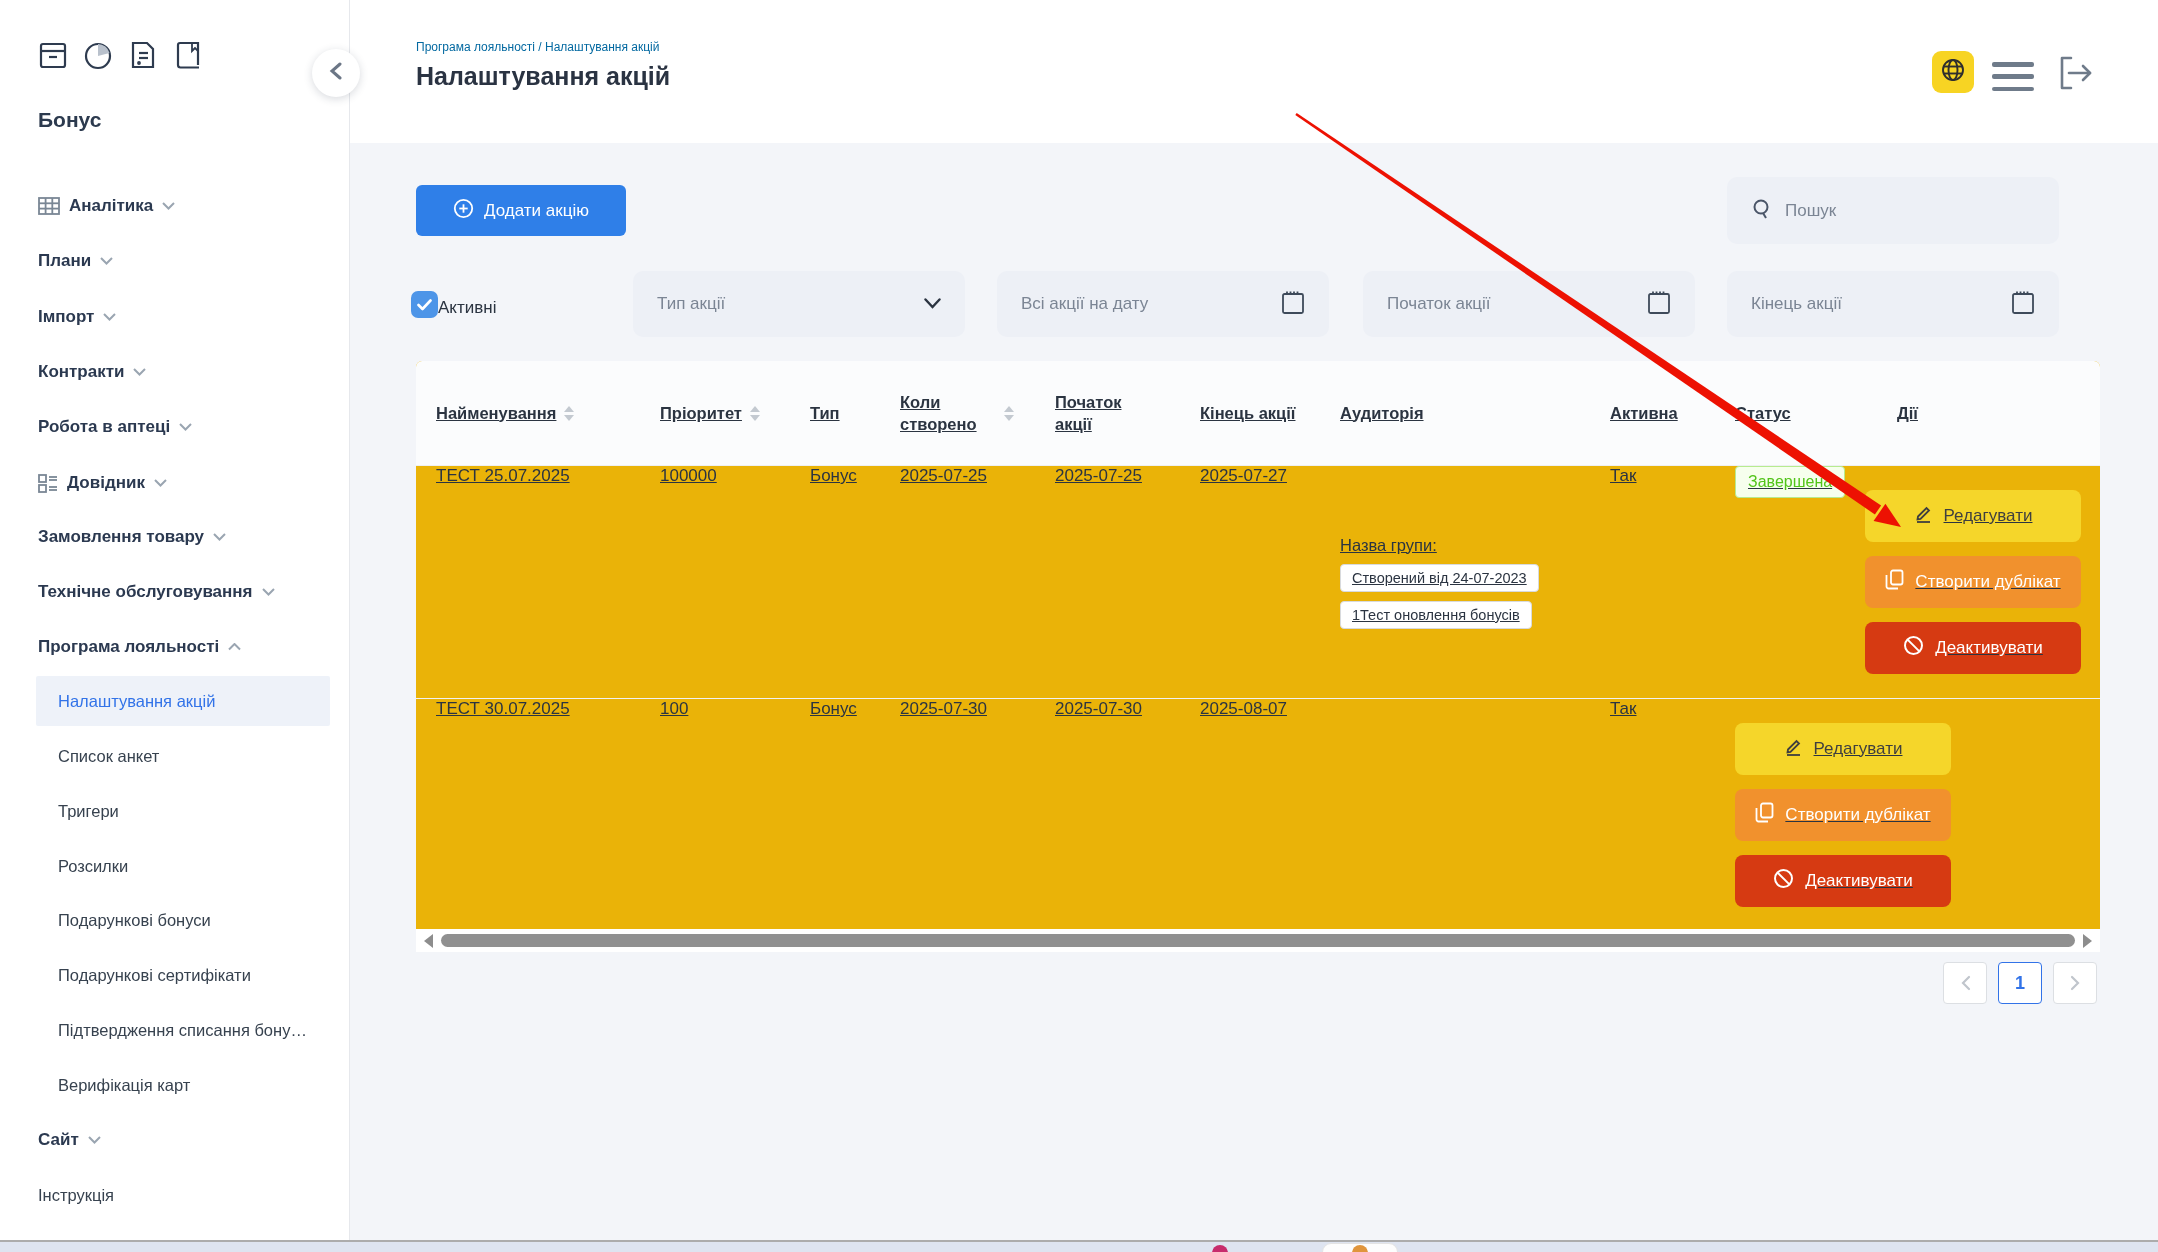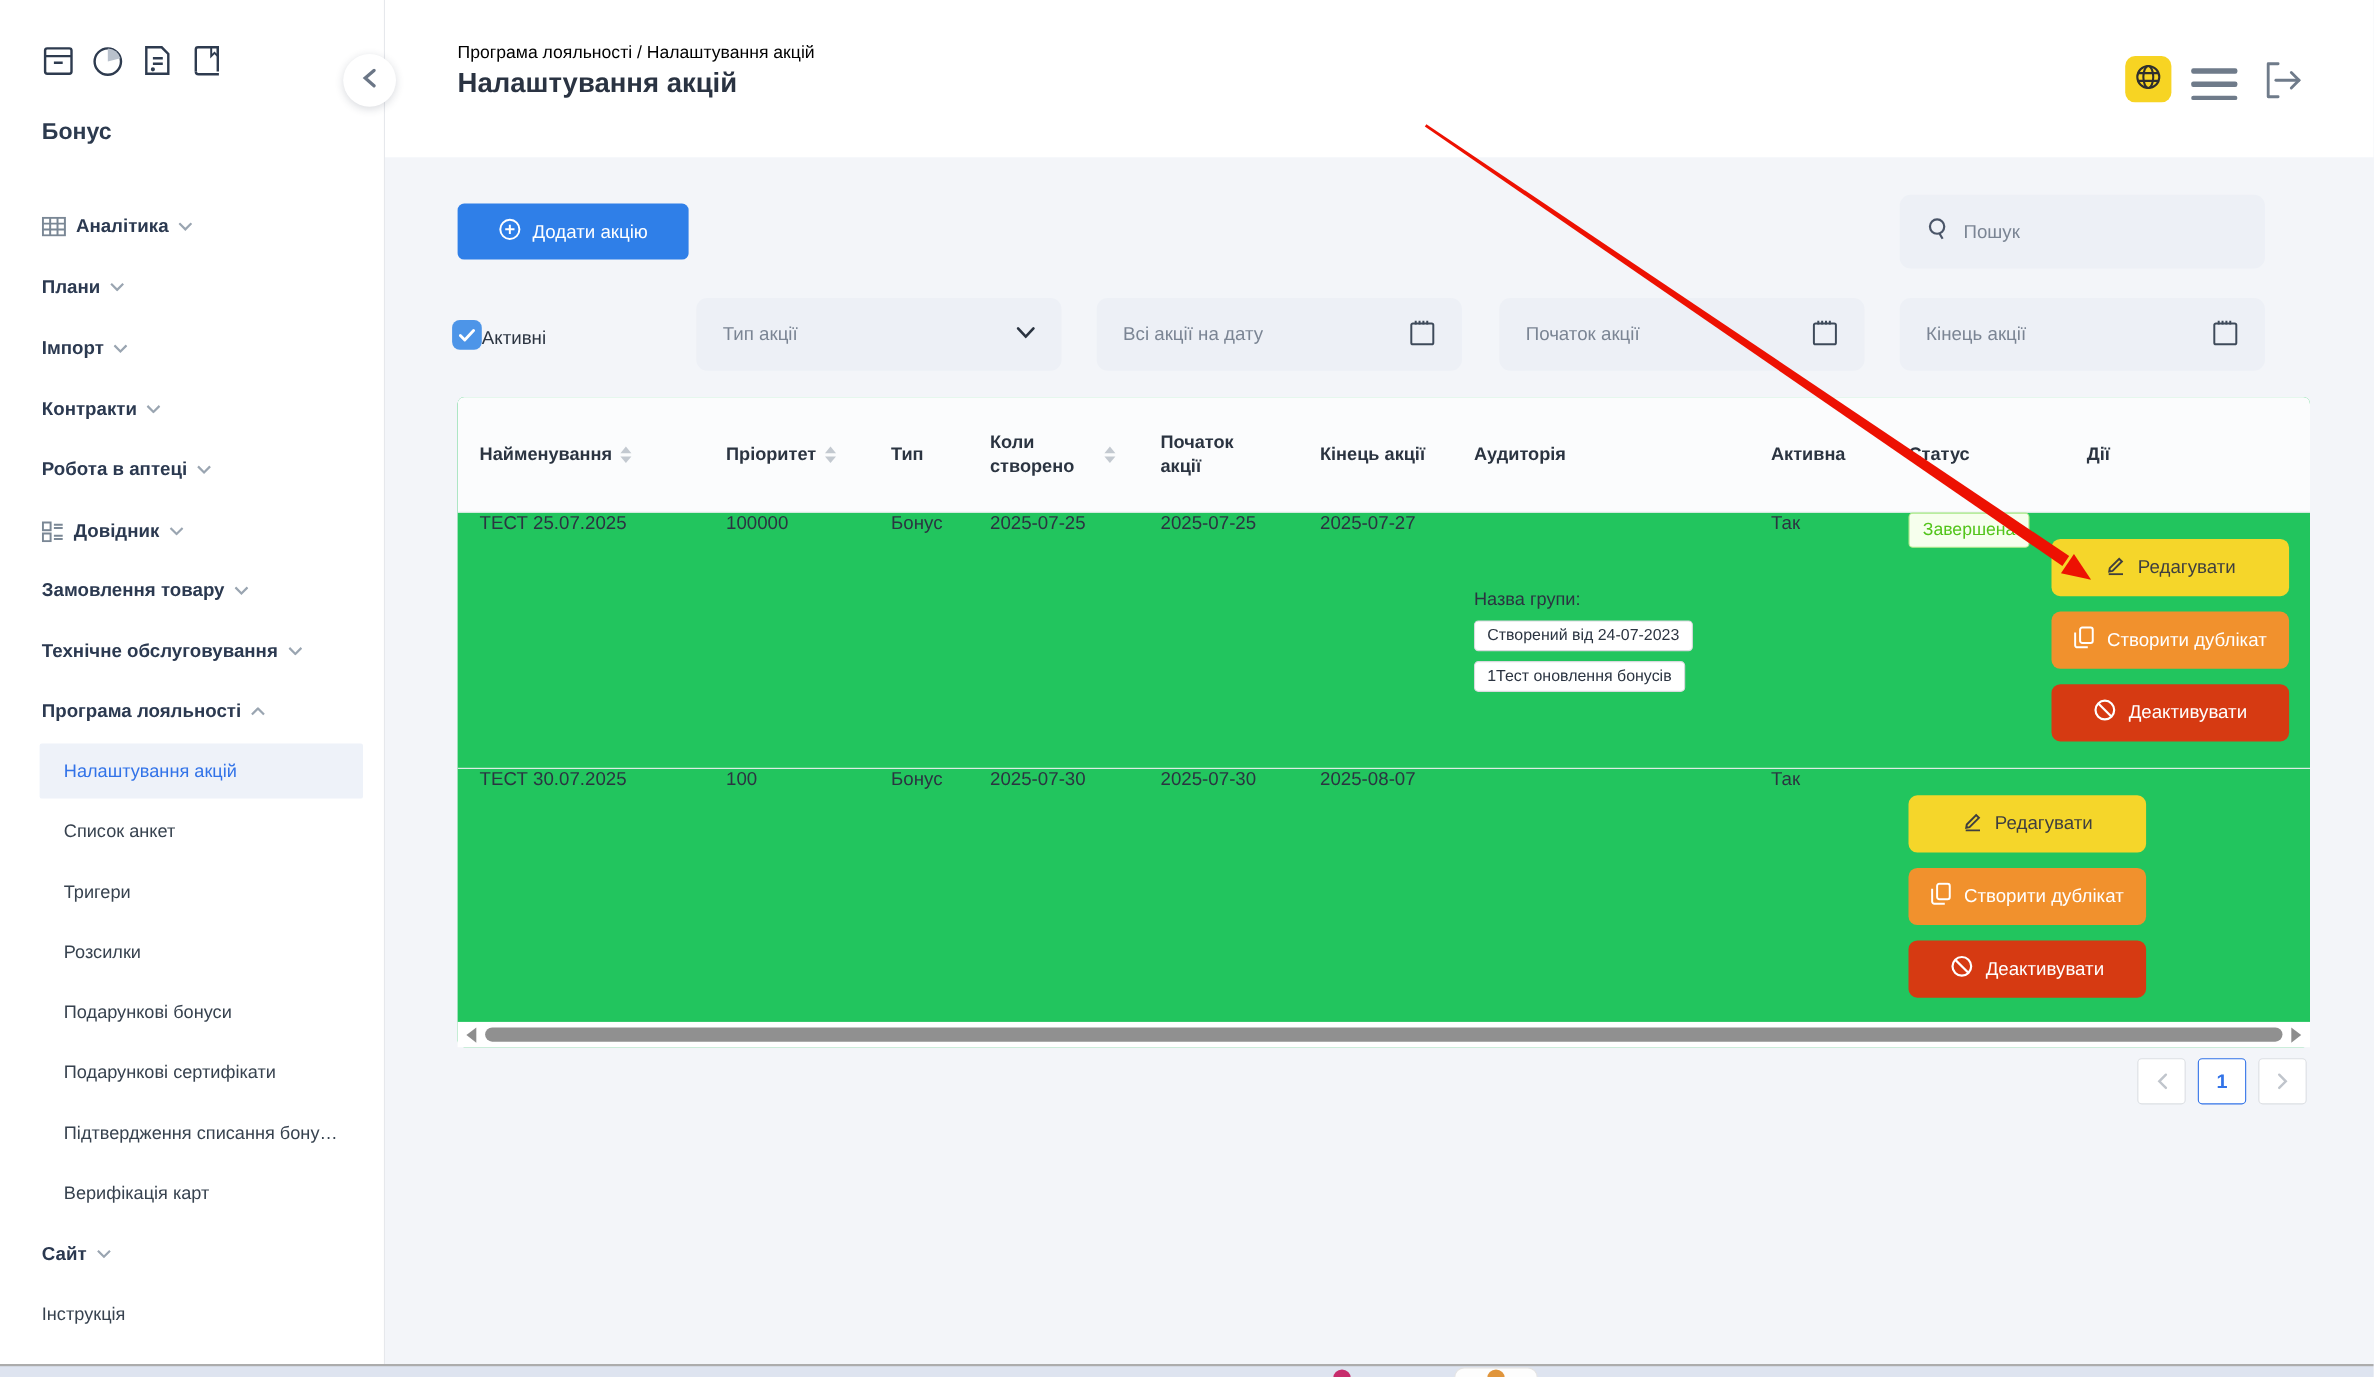--- a/index.html
+++ b/index.html
@@ -2,21 +2,21 @@
 <html><head>
 <meta charset="utf-8">
 <style>
   * { margin:0; padding:0; box-sizing:border-box; }
   html,body { width:2158px; height:1252px; overflow:hidden; }
   body { font-family:"Liberation Sans","DejaVu Sans",sans-serif; background:#f3f5f9; color:#2b3441; }
   .app { position:relative; width:2158px; height:1252px; background:#f3f5f9; overflow:hidden; }
 
   
   .topbar { position:absolute; left:350px; top:0; width:1808px; height:143px; background:#ffffff; }
-  .breadcrumb { position:absolute; left:416px; top:40px; font-size:16px; color:#000000; }
+  .breadcrumb { position:absolute; left:416px; top:40px; font-size:12px; color:#0369a1; }
   .page-title { position:absolute; left:416px; top:62px; font-size:25px; font-weight:700; color:#2a3342; }
   .collapse-btn { position:absolute; left:312px; top:49px; width:48px; height:48px; border-radius:50%;
     background:#fff; box-shadow:0 2px 8px rgba(40,50,70,.18); display:flex; align-items:center; justify-content:center;
     color:#6b7686; cursor:pointer; z-index:5; }
   .globe-btn { position:absolute; left:1932px; top:51px; width:42px; height:42px; border-radius:9px;
     background:#F7D423; display:flex; align-items:center; justify-content:center; cursor:pointer; }
   .burger { position:absolute; left:1992px; top:62px; width:42px; height:29px; display:flex; flex-direction:column; justify-content:space-between; cursor:pointer; }
   .burger span { display:block; height:4.5px; background:#6f7b8a; border-radius:2px; }
   .logout-btn { position:absolute; left:2056px; top:53px; width:40px; height:40px; cursor:pointer; }
 
@@ -43,21 +43,21 @@
   .search-box input::placeholder { color:#7b8594; }
   .chk-row { position:absolute; left:411px; top:291px; display:flex; align-items:flex-end; gap:0; cursor:pointer; }
   .checkbox { width:27px; height:27px; border-radius:7px; background:#4d95e8; display:flex; align-items:center; justify-content:center; }
   .chk-label { font-size:17px; color:#2b3441; }
   .field { position:absolute; top:271px; width:332px; height:66px; background:#edf0f6; border-radius:10px;
     display:flex; align-items:center; justify-content:space-between; padding:0 24px; cursor:pointer; }
   .field .ph { font-size:17px; color:#7b8594; }
   .f-type { left:633px; } .f-date-all { left:997px; } .f-date-start { left:1363px; } .f-date-end { left:1727px; }
 
   
-  .table { position:absolute; left:416px; top:361px; width:1684px; height:591px; background:#22c55e; border-radius:6px; overflow:hidden; }
+  .table { position:absolute; left:416px; top:361px; width:1684px; height:591px; background:#eab308; border-radius:6px; overflow:hidden;text-decoration:underline; }
   .tgrid { display:grid; grid-template-columns:224px 150px 90px 155px 145px 140px 270px 125px 130px 255px; }
   .t-head { height:105px; background:#fbfcfd; border-bottom:1px solid #eef0f2; }
   .t-head .hc { display:flex; align-items:center; padding-left:20px; font-size:16.5px; font-weight:600; color:#2b3441; gap:8px; }
   .t-head .hc .wrap { max-width:96px; line-height:1.35; }
   .hc-actions { padding-left:52px !important; }
   .sorter { display:inline-flex; flex-direction:column; gap:3px; }
   .sorter i { display:block; width:0; height:0; border-left:5px solid transparent; border-right:5px solid transparent; }
   .sorter .up { border-bottom:6px solid #c3c9d0; }
   .sorter .dn { border-top:6px solid #c3c9d0; }
   .t-row { height:232px; }

